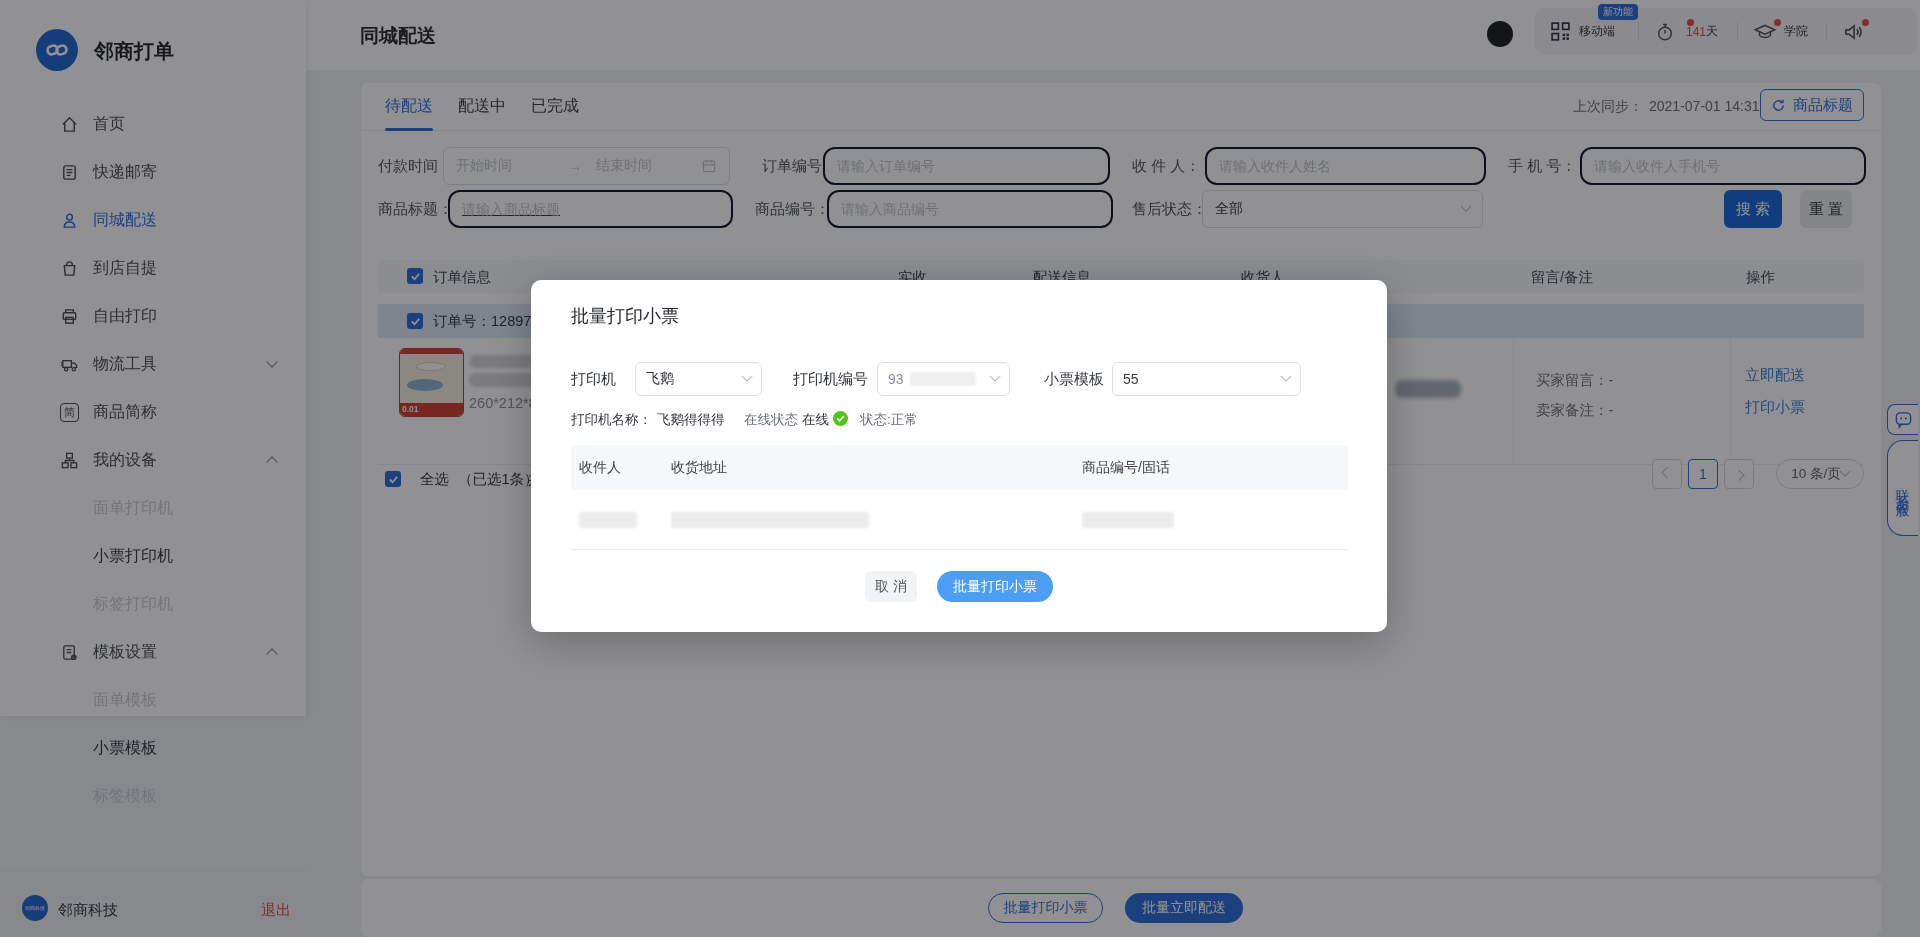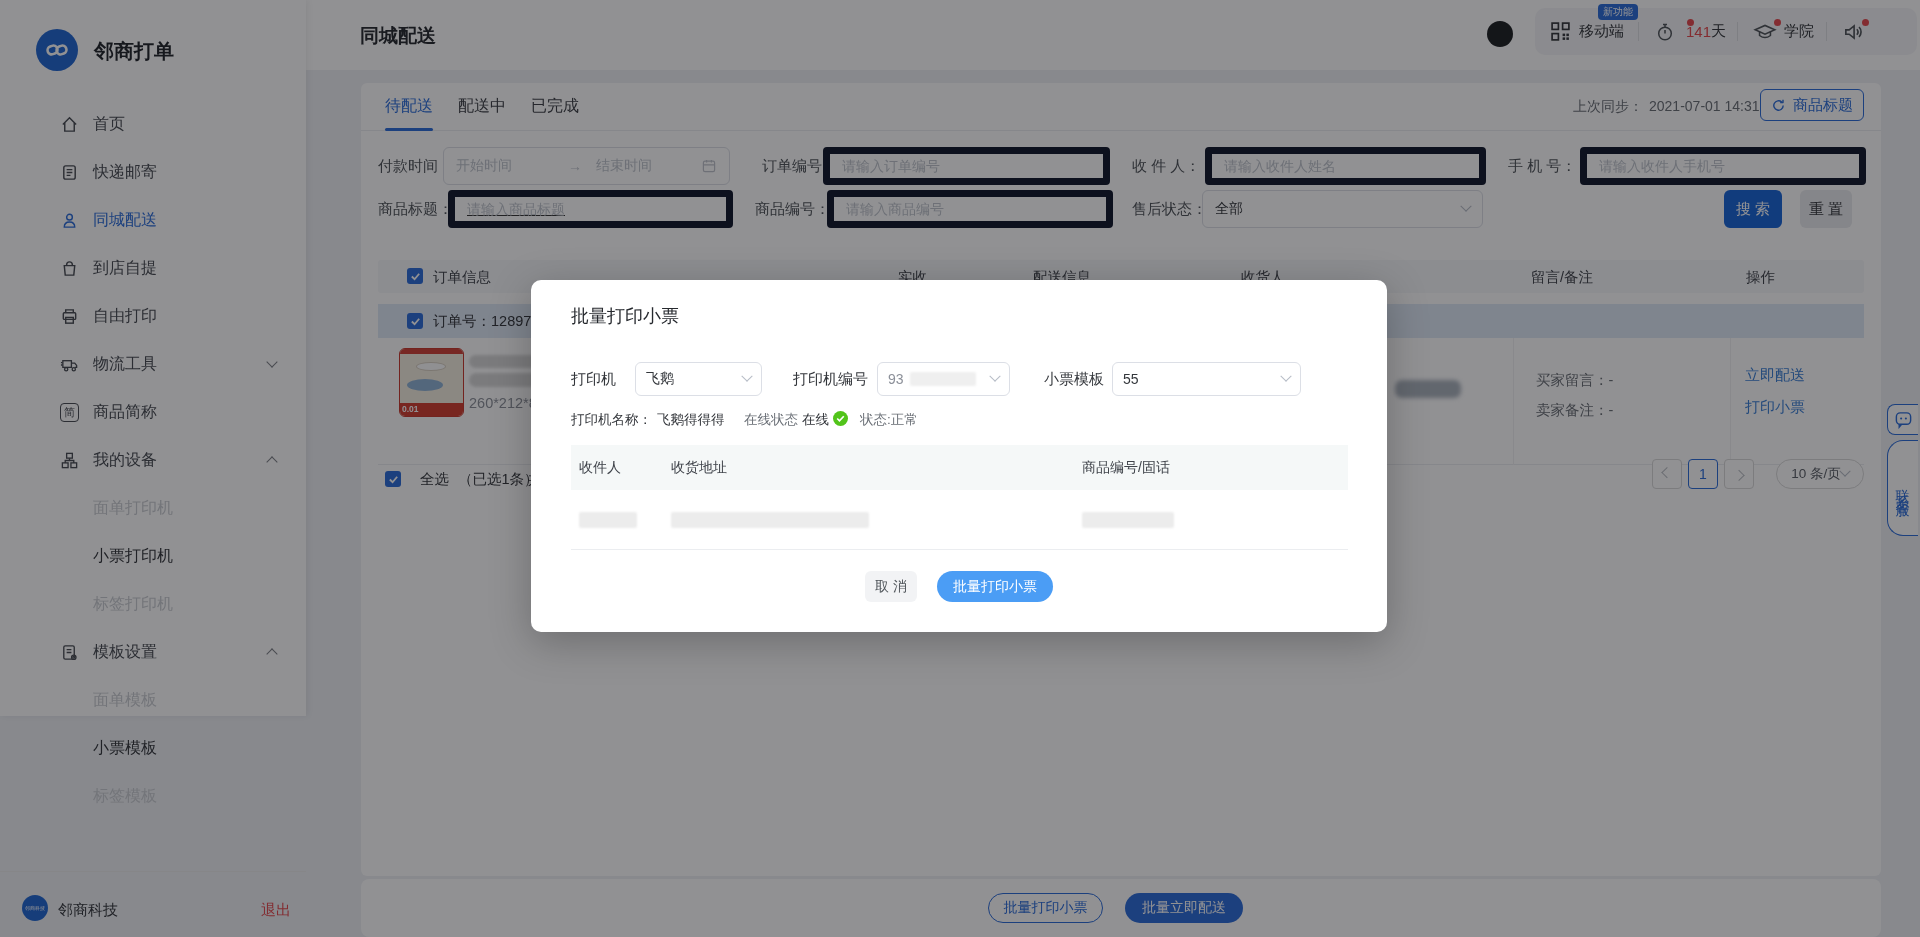--- a/index.html
+++ b/index.html
@@ -23,37 +23,37 @@
   .side-foot-divider{position:absolute;left:0;top:871px;width:306px;height:1px;background:#ececec}
   .company-avatar{position:absolute;left:22px;top:895px;width:26px;height:26px;border-radius:50%;background:#1f66d2;color:#fff;font-size:5px;line-height:6px;text-align:center;display:flex;align-items:center;justify-content:center}
   .company-name{position:absolute;left:58px;top:901px;font-size:15px;color:#33363b}
   .logout{position:absolute;left:261px;top:901px;font-size:15px;color:#e5484d;cursor:pointer}
 
   
   #topbar{position:absolute;left:306px;top:0;right:0;height:70px;background:#fff}
   .page-title{position:absolute;left:54px;top:23px;font-size:19px;color:#26292e;font-weight:bold}
   .dark-dot{position:absolute;left:1181px;top:21px;width:26px;height:26px;border-radius:50%;background:#1c1f22}
   .hgroup{position:absolute;left:1229px;top:8px;width:382px;height:47px;background:#f4f5f7;border-radius:10px}
-  .hitem{position:absolute;top:0;height:47px;display:flex;align-items:center;font-size:15px;color:#33363b;cursor:pointer}
+  .hitem{position:absolute;top:0;height:47px;display:flex;align-items:center;font-size:12px;color:#33363b;cursor:pointer}
   .hdivider{position:absolute;top:14px;width:1px;height:19px;background:#dcdee2}
   .new-badge{position:absolute;left:63px;top:-4px;background:#2b6cd9;color:#fff;font-size:10px;line-height:16px;padding:0 5px;border-radius:4px;z-index:2}
   .red-dot{position:absolute;width:7px;height:7px;border-radius:50%;background:#e5484d}
   .days-red{color:#e5484d}
 
   
   #card{position:absolute;left:361px;top:83px;width:1520px;height:793px;background:#fff;border-radius:6px}
   .tabsbar{position:absolute;left:0;top:0;width:1520px;height:48px;border-bottom:1px solid #ebedf0}
   .tab{position:absolute;top:13px;font-size:16px;color:#3c3f45;cursor:pointer}
   .tab-active{color:#2b6cd9}
   .tab-underline{position:absolute;top:45px;height:3px;background:#2b6cd9;border-radius:2px}
   .sync-text{position:absolute;top:15px;font-size:14px;color:#6a6f76}
   .sync-btn{position:absolute;left:1399px;top:6px;width:104px;height:32px;border:1px solid #2b6cd9;border-radius:6px;color:#2b6cd9;font-size:15px;display:flex;align-items:center;justify-content:center;gap:7px;background:#fff;cursor:pointer}
 
   .flabel{position:absolute;font-size:15px;color:#4e5358;line-height:38px}
-  .inp{position:absolute;height:38px;border:7px solid #0f172a;border-radius:4px;background:#fff;font-size:14px;color:#333;padding:12px 12px;font-family:inherit;outline:none}
+  .inp{position:absolute;height:38px;border:2px solid #0f172a;border-radius:12px;background:#fff;font-size:14px;color:#333;padding:12px 12px;font-family:inherit;outline:none}
   .inp::placeholder{color:#bfc4cc}
   .rangebox{position:absolute;height:38px;border:1px solid #dcdfe6;border-radius:6px;background:#fff;display:flex;align-items:center;padding:0 12px;font-size:14px;color:#bfc4cc}
   .selbox{position:absolute;height:38px;border:1px solid #dcdfe6;border-radius:6px;background:#fff;display:flex;align-items:center;padding:0 12px;font-size:14px;color:#33363b;cursor:pointer}
   .chev-sel{width:8px;height:8px;border-right:1.5px solid #b6bcc6;border-bottom:1.5px solid #b6bcc6;transform:rotate(45deg) translate(-2px,-2px);margin-left:auto}
   .btn-search{position:absolute;left:1363px;top:107px;width:58px;height:38px;background:#1765d8;color:#fff;border:none;border-radius:6px;font-size:15px;cursor:pointer;font-family:inherit}
   .btn-reset{position:absolute;left:1439px;top:107px;width:52px;height:38px;background:#e9ebee;color:#33363b;border:none;border-radius:6px;font-size:15px;cursor:pointer;font-family:inherit}
 
   .thead{position:absolute;left:17px;top:177px;width:1486px;height:33px;background:#f6f7f9;border-radius:3px}
   .thtext{position:absolute;top:8px;font-size:14.5px;color:#3f434a}
   .cb{position:absolute;width:16px;height:16px;border-radius:3px;background:#2b6cd9;display:flex;align-items:center;justify-content:center;cursor:pointer}

